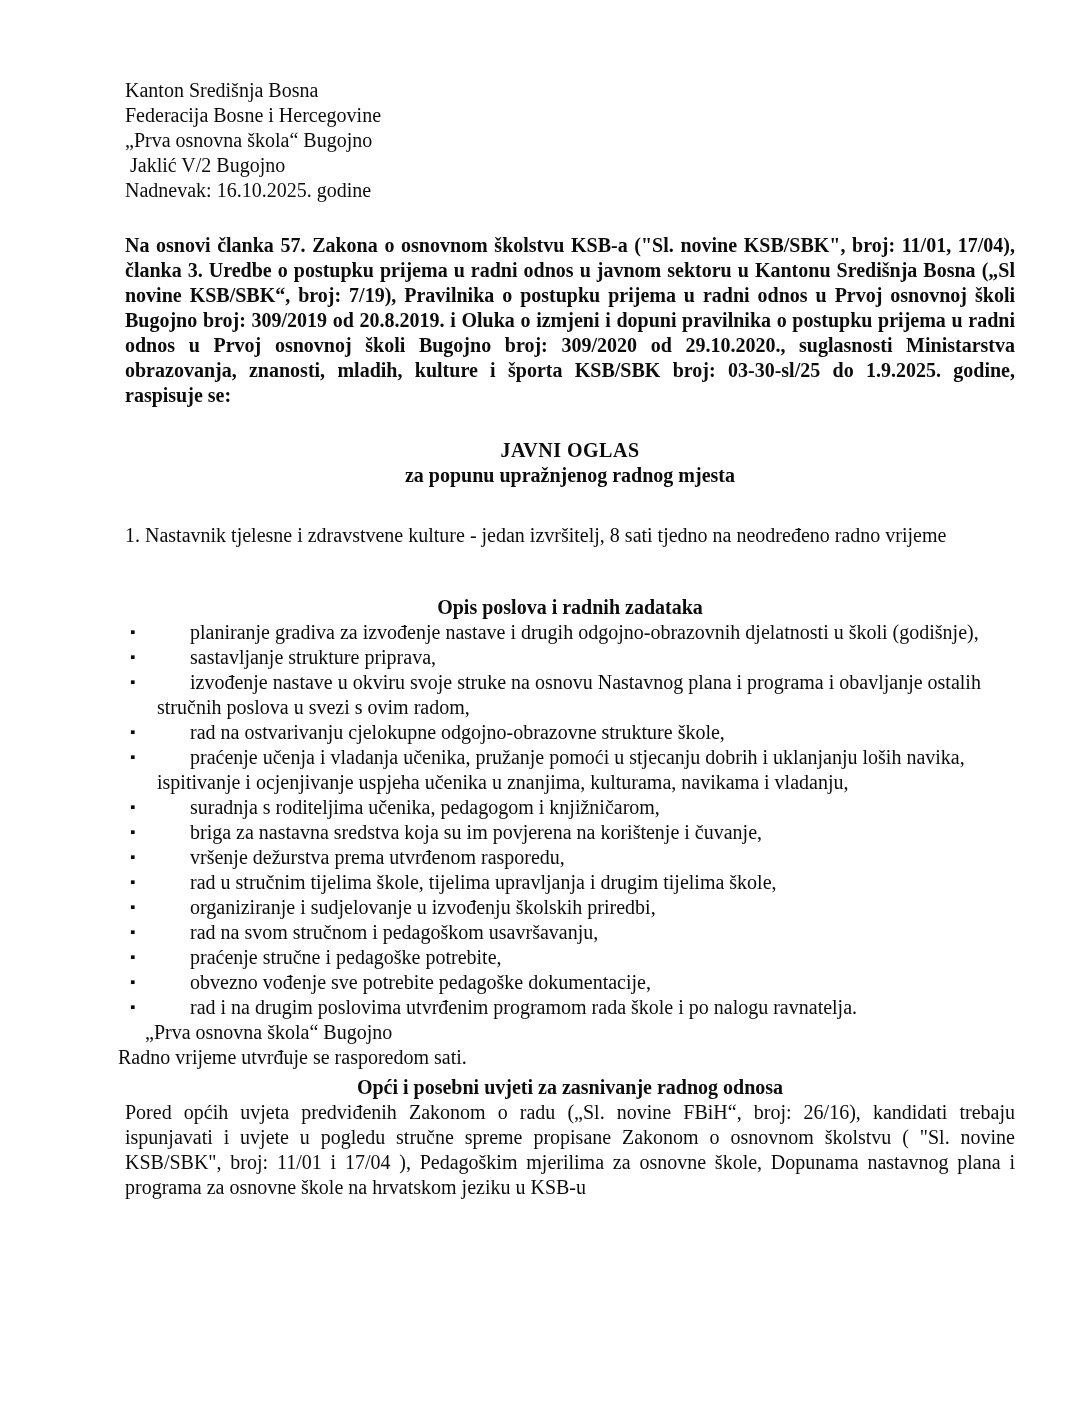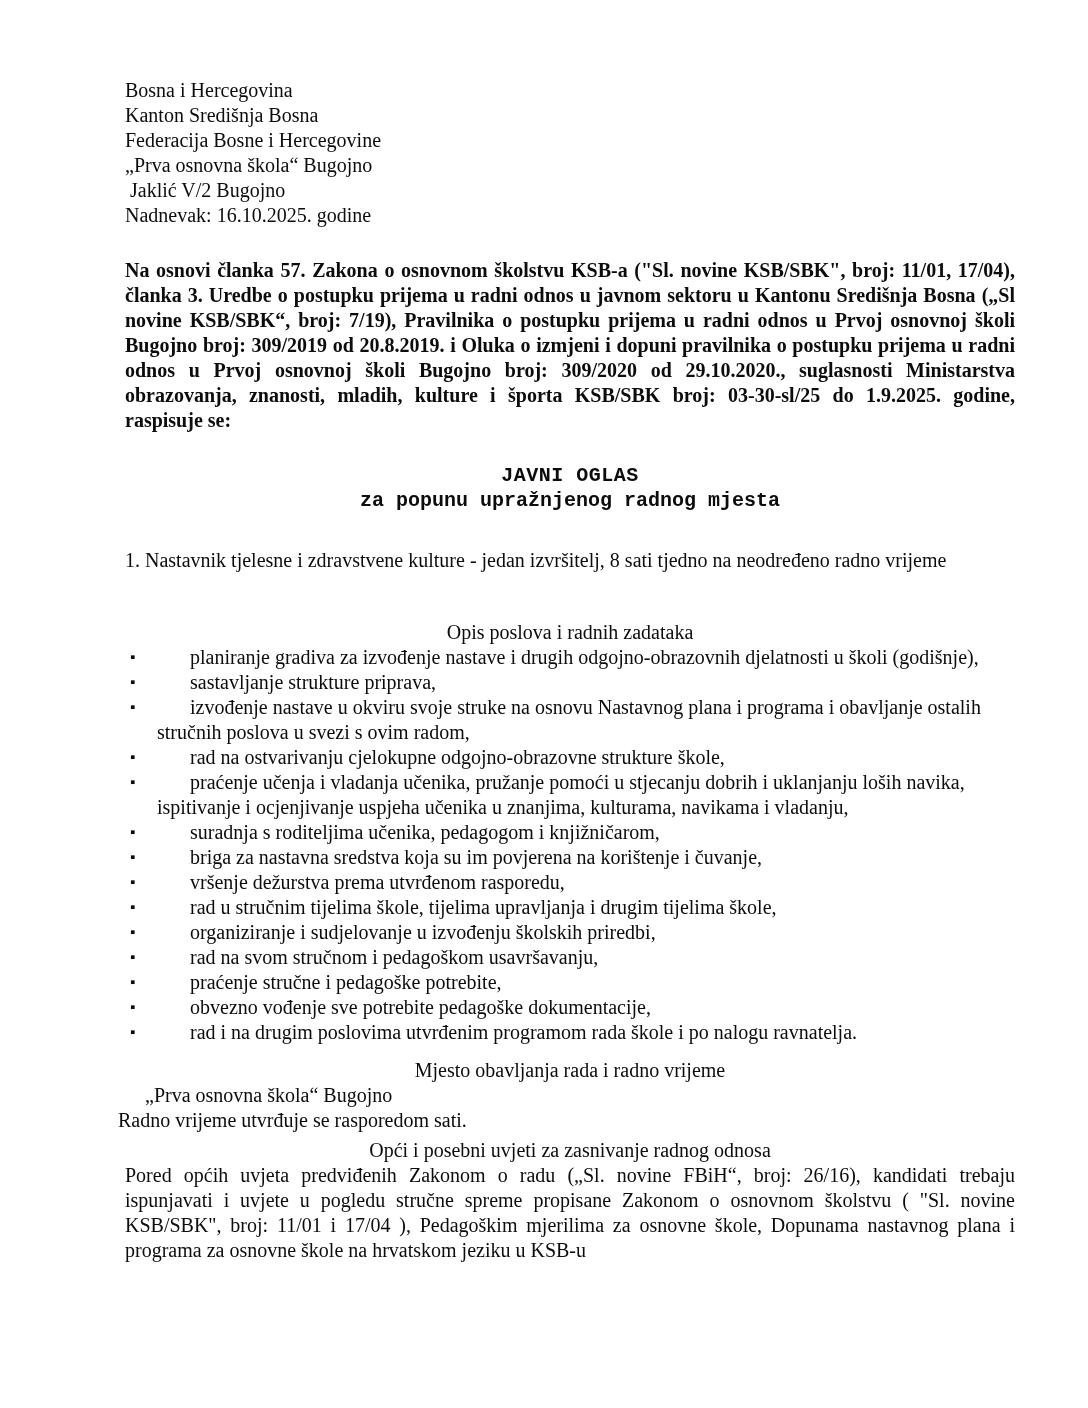--- a/index.html
+++ b/index.html
@@ -24,27 +24,26 @@
   .letterhead .lh-line { white-space: pre-wrap; }
   .intro-paragraph {
     margin: 0 0 30px 0;
     font-weight: bold;
     text-align: justify;
   }
   .title-block {
     text-align: center;
     font-weight: bold;
     margin: 0;
-    font-family: Liberation Mono, monospace;
   }
   .doc-title { letter-spacing: 0.5px; }
   .vacancy-line { margin: 35px 0 0 0; }
   .section-heading {
     text-align: center;
-    font-weight: normal;
+    font-weight: bold;
     margin: 0;
   }
   .duties-heading { margin-top: 47px; }
   .bullet-list { margin: 0; }
   .bullet-item { position: relative; padding-left: 32px; }
   .bullet-marker {
     position: absolute;
     left: 5px;
     top: 0;
     font-size: 15px;
@@ -59,21 +58,20 @@
     margin: 0;
     text-align: justify;
   }
 </style>
 </head>
 <body>
 
 <div class="page">
 
   <div class="letterhead">
-    <div class="lh-line">Bosna i Hercegovina</div>
     <div class="lh-line">Kanton Središnja Bosna</div>
     <div class="lh-line">Federacija Bosne i Hercegovine</div>
     <div class="lh-line">„Prva osnovna škola“ Bugojno</div>
     <div class="lh-line"> Jaklić V/2 Bugojno</div>
     <div class="lh-line">Nadnevak: 16.10.2025. godine</div>
   </div>
 
   <p class="intro-paragraph">Na osnovi  članka 57. Zakona o osnovnom školstvu KSB-a ("Sl. novine KSB/SBK", broj: 11/01, 17/04), članka 3. Uredbe o postupku prijema u radni odnos u javnom sektoru u Kantonu Središnja Bosna („Sl novine KSB/SBK“, broj: 7/19), Pravilnika o postupku prijema u radni odnos u Prvoj osnovnoj školi Bugojno broj: 309/2019 od 20.8.2019. i Oluka o izmjeni i dopuni pravilnika o postupku prijema u radni odnos u Prvoj osnovnoj školi Bugojno broj: 309/2020 od 29.10.2020., suglasnosti Ministarstva obrazovanja, znanosti, mladih, kulture i športa KSB/SBK broj: 03-30-sl/25 do 1.9.2025. godine, raspisuje se:</p>
 
   <div class="title-block">
@@ -137,20 +135,19 @@
     <div class="bullet-item">
       <span class="bullet-marker">▪</span>
       <span class="bullet-text">obvezno vođenje sve potrebite pedagoške dokumentacije,</span>
     </div>
     <div class="bullet-item">
       <span class="bullet-marker">▪</span>
       <span class="bullet-text">rad i na drugim poslovima utvrđenim programom rada škole i po nalogu ravnatelja.</span>
     </div>
   </div>
 
-  <div class="section-heading location-heading">Mjesto obavljanja rada i radno vrijeme</div>
   <p class="location-school">„Prva osnovna škola“ Bugojno</p>
   <p class="location-hours">Radno vrijeme utvrđuje se rasporedom sati.</p>
 
   <div class="section-heading conditions-heading">Opći i posebni uvjeti za zasnivanje radnog odnosa</div>
   <p class="conditions-paragraph">Pored općih uvjeta predviđenih Zakonom o radu („Sl. novine FBiH“, broj: 26/16), kandidati trebaju ispunjavati i uvjete u pogledu stručne spreme propisane Zakonom o osnovnom  školstvu ( "Sl. novine KSB/SBK", broj: 11/01 i 17/04 ), Pedagoškim mjerilima za osnovne škole, Dopunama nastavnog plana i programa za osnovne škole na hrvatskom jeziku u KSB-u</p>
 
 </div>
 
 </body></html>

